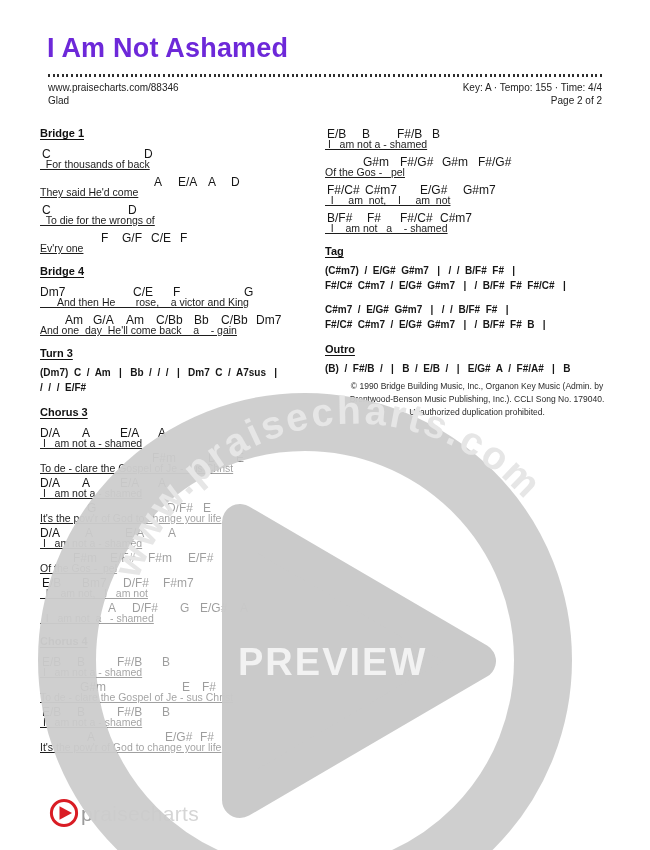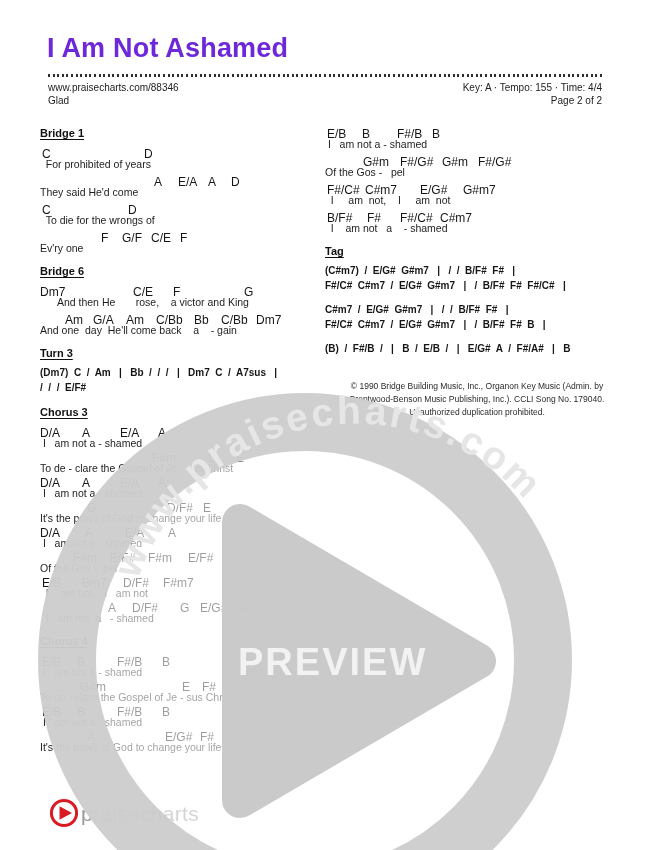--- a/index.html
+++ b/index.html
@@ -24,21 +24,21 @@
   .col-right{left:325px;top:121px;width:312px;padding-top:6px;}
   .section{margin-bottom:10px;}
   .section-title{
     font-size:11px;font-weight:bold;text-decoration:underline;
     text-underline-offset:2px;height:13px;margin-bottom:7px;color:#111;
   }
   .pair{margin-bottom:4px;}
   .pair.tight{margin-bottom:1px;}
   .chord-line{position:relative;height:11px;font-size:12px;font-weight:normal;color:#161616;}
   .chord-line span{position:absolute;top:0;white-space:pre;}
-  .lyric-line{height:13px;font-size:10.5px;white-space:pre;color:#1d1d1d;}
+  .lyric-line{height:13px;font-size:10.5px;white-space:pre;color:#1d1d1d;text-decoration:underline;}
   .run-line{height:14.5px;font-size:10px;font-weight:bold;white-space:pre;color:#161616;}
   .copyright{
     position:absolute;left:322px;top:380px;width:310px;
     font-size:8.5px;line-height:13px;text-align:center;color:#2a2a2a;
   }
   .brand{position:absolute;left:48px;top:797px;z-index:2;}
   .watermark{position:absolute;left:0;top:0;z-index:5;pointer-events:none;}
 </style>
 </head>
 <body>
@@ -58,21 +58,21 @@
 
 <div id="song-columns">
     <div class="col col-left">
       <div class="section">
         <div class="section-title">Bridge 1</div>
         <div class="pair">
           <div class="chord-line">
             <span style="left: 2px;">C</span>
             <span style="left: 104px;">D</span>
           </div>
-          <div class="lyric-line">  For prohibited of years</div>
+          <div class="lyric-line">  For thousands of back</div>
         </div>
         <div class="pair">
           <div class="chord-line">
             <span style="left: 114px;">A</span>
             <span style="left: 138px;">E/A</span>
             <span style="left: 168px;">A</span>
             <span style="left: 191px;">D</span>
           </div>
           <div class="lyric-line">They said He'd come</div>
         </div>
@@ -87,21 +87,21 @@
           <div class="chord-line">
             <span style="left: 61px;">F</span>
             <span style="left: 82px;">G/F</span>
             <span style="left: 111px;">C/E</span>
             <span style="left: 140px;">F</span>
           </div>
           <div class="lyric-line">Ev'ry one</div>
         </div>
       </div>
       <div class="section">
-        <div class="section-title">Bridge 6</div>
+        <div class="section-title">Bridge 4</div>
         <div class="pair">
           <div class="chord-line">
             <span style="left: 0px;">Dm7</span>
             <span style="left: 93px;">C/E</span>
             <span style="left: 133px;">F</span>
             <span style="left: 204px;">G</span>
           </div>
           <div class="lyric-line">      And then He       rose,    a victor and King</div>
         </div>
         <div class="pair">
@@ -276,20 +276,21 @@
       <div class="section">
         <div class="section-title">Tag</div>
         <div class="run-line">(C#m7)  /  E/G#  G#m7   |   /  /  B/F#  F#   |</div>
         <div class="run-line">F#/C#  C#m7  /  E/G#  G#m7   |   /  B/F#  F#  F#/C#   |</div>
       </div>
       <div class="section">
         <div class="run-line">C#m7  /  E/G#  G#m7   |   /  /  B/F#  F#   |</div>
         <div class="run-line">F#/C#  C#m7  /  E/G#  G#m7   |   /  B/F#  F#  B   |</div>
       </div>
       <div class="section">
+        <div class="section-title">Outro</div>
         <div class="run-line">(B)  /  F#/B  /   |   B  /  E/B  /   |   E/G#  A  /  F#/A#   |   B</div>
       </div>
     </div>
   </div>
 
 <div class="copyright">
   <div>© 1990 Bridge Building Music, Inc., Organon Key Music (Admin. by</div>
   <div>Brentwood-Benson Music Publishing, Inc.). CCLI Song No. 179040.</div>
   <div>Unauthorized duplication prohibited.</div>
 </div>

